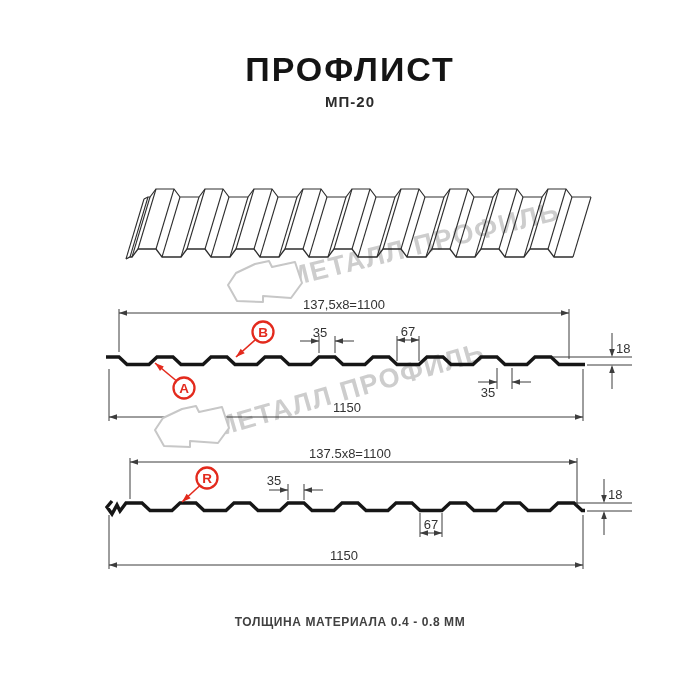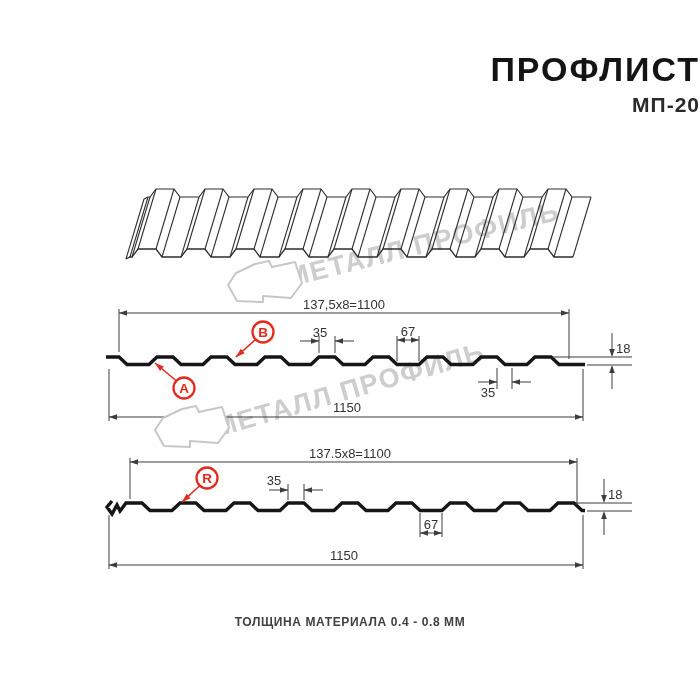--- a/index.html
+++ b/index.html
@@ -1,20 +1,20 @@
 <!DOCTYPE html>
 <html><head>
 <meta charset="utf-8">
 <style>
   html,body{margin:0;padding:0;background:#ffffff;}
   .page{position:relative;width:700px;height:700px;background:#fff;overflow:hidden;
         font-family:"Liberation Sans",sans-serif;}
-  .hdr{position:absolute;top:50px;left:0;width:700px;text-align:right;}
+  .hdr{position:absolute;top:50px;left:0;width:700px;text-align:center;}
   .hdr .title{font-size:34px;font-weight:bold;letter-spacing:2px;color:#141414;line-height:38px;}
-  .hdr .subtitle{margin-top:5px;font-size:21px;font-weight:bold;letter-spacing:1px;color:#2b2b2b;}
+  .hdr .subtitle{margin-top:5px;font-size:15px;font-weight:bold;letter-spacing:1px;color:#2b2b2b;}
   .cap{position:absolute;top:615px;left:0;width:700px;text-align:center;
        font-size:12px;font-weight:bold;letter-spacing:0.6px;color:#414141;}
   svg{position:absolute;top:0;left:0;}
   svg text{font-family:"Liberation Sans",sans-serif;}
   .dimtxt{font-size:13px;fill:#333333;}
   .redtxt{font-size:13.5px;font-weight:bold;}
   .wmtext{font-size:27px;font-weight:bold;letter-spacing:1.5px;}
 </style>
 </head>
 <body>

